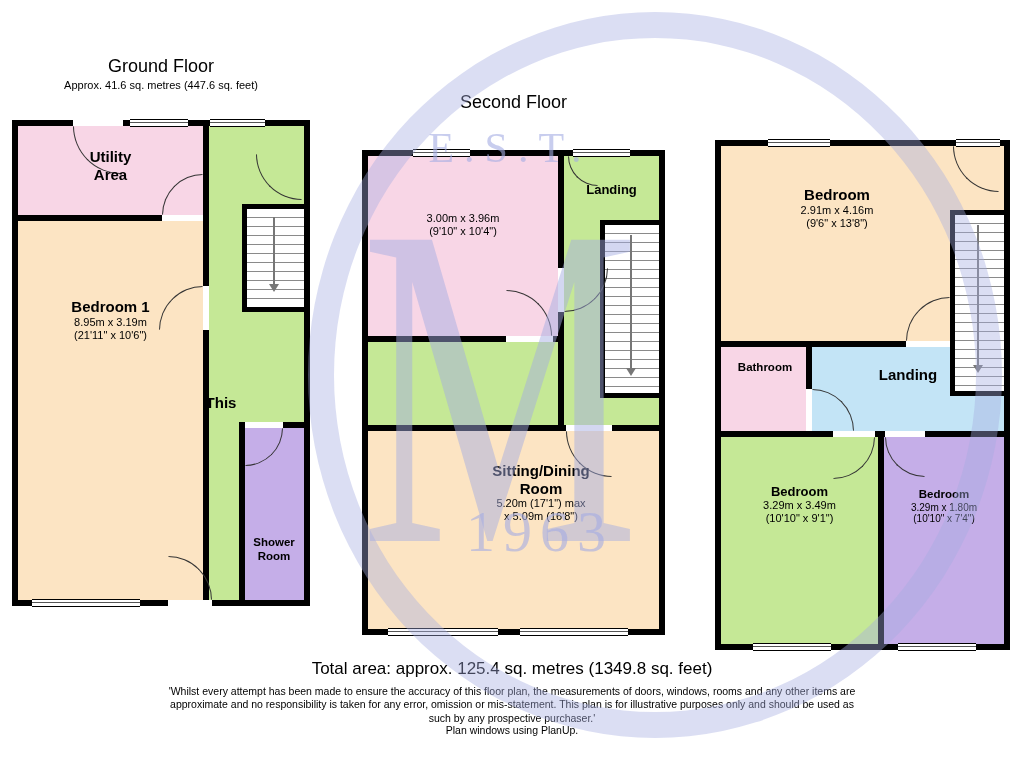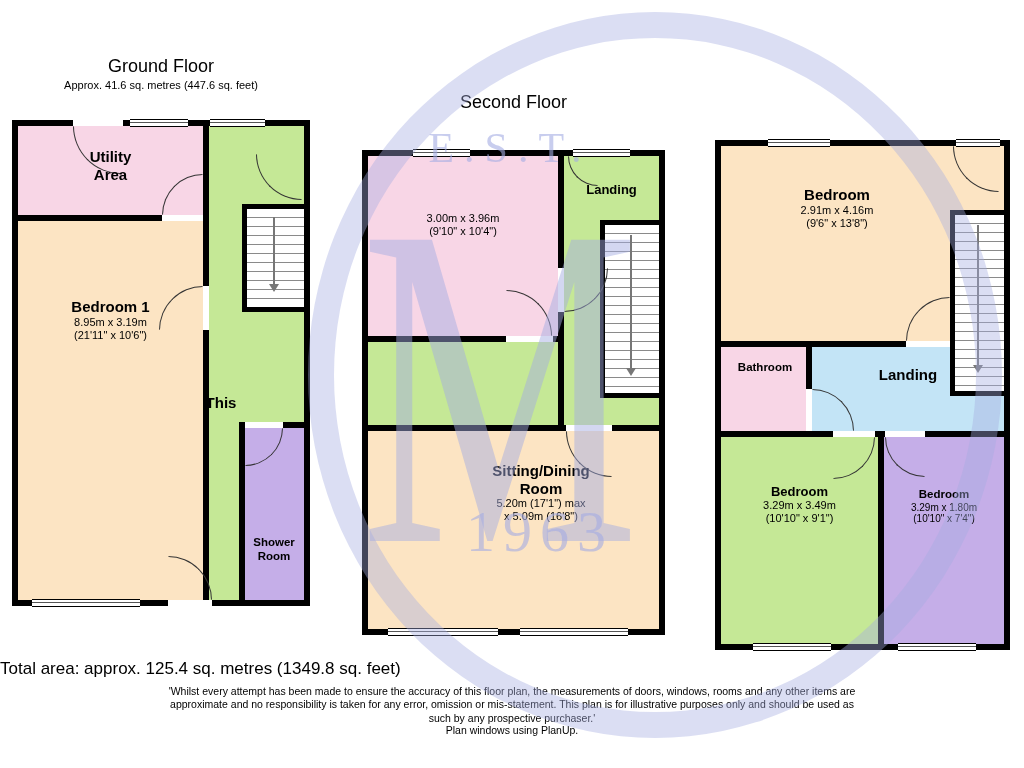--- a/index.html
+++ b/index.html
@@ -40,21 +40,21 @@
 
   .wm{position:absolute;pointer-events:none;z-index:50}
   .wm-ring{left:308px;top:12px;width:694px;height:726px;border:26px solid rgba(164,172,226,.40);border-radius:50%}
   .wm-est{left:335px;top:124px;width:350px;text-align:center;font-family:"Liberation Serif",serif;
           font-size:42px;letter-spacing:10px;color:rgba(164,172,226,.60)}
   .wm-m{left:300px;top:112px;width:400px;height:548px;display:flex;align-items:center;justify-content:center;
         font-family:"Liberation Serif",serif;font-size:460px;color:rgba(164,172,226,.48);transform:scaleX(.68)}
   .wm-year{left:395px;top:498px;width:290px;text-align:center;font-family:"Liberation Serif",serif;
            font-size:58px;letter-spacing:8px;color:rgba(164,172,226,.60)}
 
-  .ft-total{position:absolute;left:0;top:659px;width:1024px;font-size:17px}
+  .ft-total{position:absolute;left:0;top:659px;width:1024px;text-align:center;font-size:17px}
   .ft-disc{position:absolute;left:165px;top:685px;width:694px;text-align:center;font-size:10.5px;line-height:1.28}
   .ft-prod{position:absolute;left:0;top:724px;width:1024px;text-align:center;font-size:10.5px}
 </style>
 </head>
 <body>
 
 <div class="page">
 
   <div class="floor-header" style="left:12px;top:56px;width:298px">
     <div class="floor-title">Ground Floor</div>

